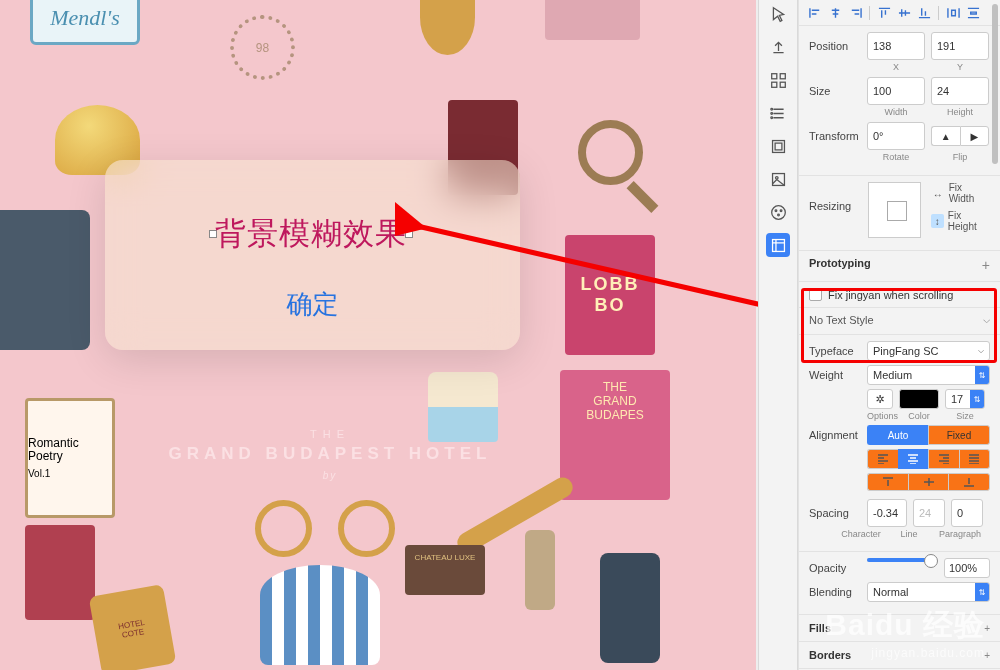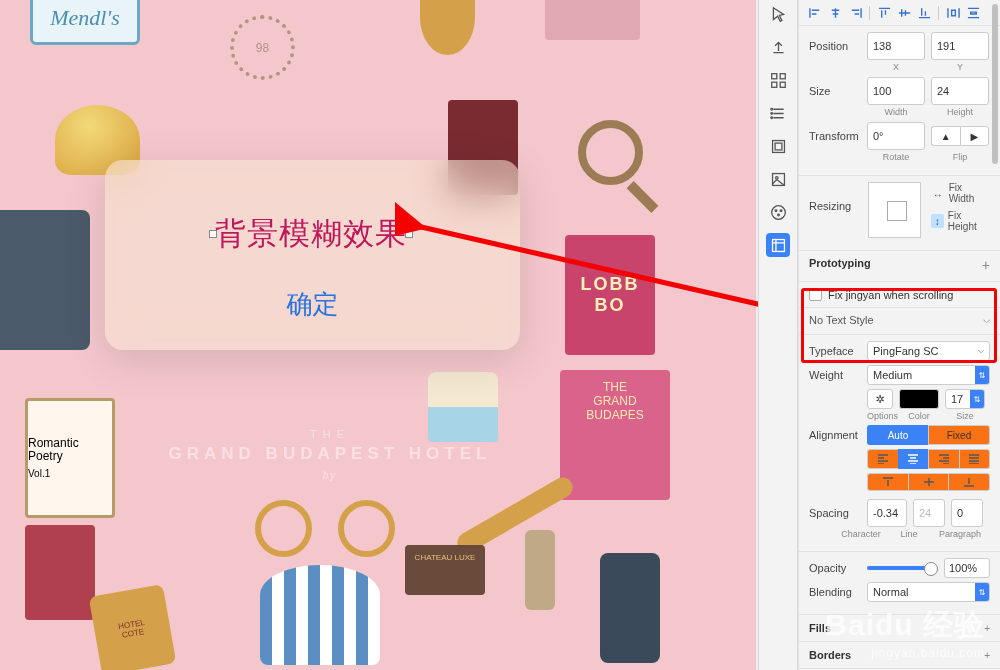--- a/index.html
+++ b/index.html
@@ -104,21 +104,21 @@
 .seg .s:first-child{ border-radius:3px 0 0 3px; }
 .seg .s:last-child{ border-radius:0 3px 3px 0; }
 .seg .s.active { background:#3b82f6; color:#fff; border-color:#3b82f6; }
 .seg .s svg { width:12px; height:10px; stroke:#555; stroke-width:1.5; fill:none; }
 .seg .s.active svg { stroke:#fff; }
 .seg.small .s { height:18px; }
 
 .gear-btn { width:26px; height:20px; background:#fff; border:1px solid #ccc; border-radius:3px; display:flex; align-items:center; justify-content:center; cursor:pointer; }
 .color-swatch { width:40px; height:20px; background:#000; border:1px solid #ccc; border-radius:3px; cursor:pointer; }
 
-.slider-row { display:flex; align-items:center; gap:12px; }
+.slider-row { display:flex; align-items:flex-start; gap:12px; }
 .slider { flex:1; height:4px; background:#d0d0d0; border-radius:2px; position:relative; cursor:pointer; }
 .slider::before { content:""; position:absolute; left:0; top:0; height:100%; width:100%; background:#3b82f6; border-radius:2px; }
 .slider::after { content:""; position:absolute; right:-6px; top:-4px; width:12px; height:12px; background:#fff; border:1px solid #888; border-radius:50%; }
 .pct-input { width:46px; height:20px; background:#fff; border:1px solid #ccc; border-radius:3px; font-size:11px; display:flex; align-items:center; padding:0 4px; }
 
 .italic-sm { color:#555; }
 
 .watermark { position: absolute; right: 15px; bottom: 10px; color: rgba(255,255,255,0.7); text-align: right; pointer-events: none; }
 .watermark .w1 { font-size: 30px; font-weight: bold; letter-spacing: 1px; }
 .watermark .w2 { font-size: 12px; letter-spacing: 1px; }

